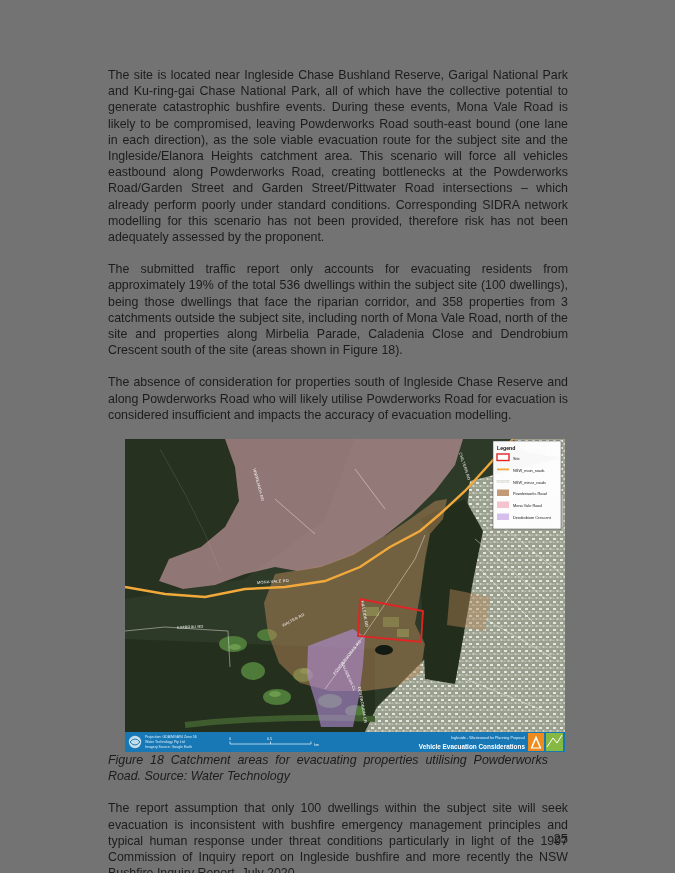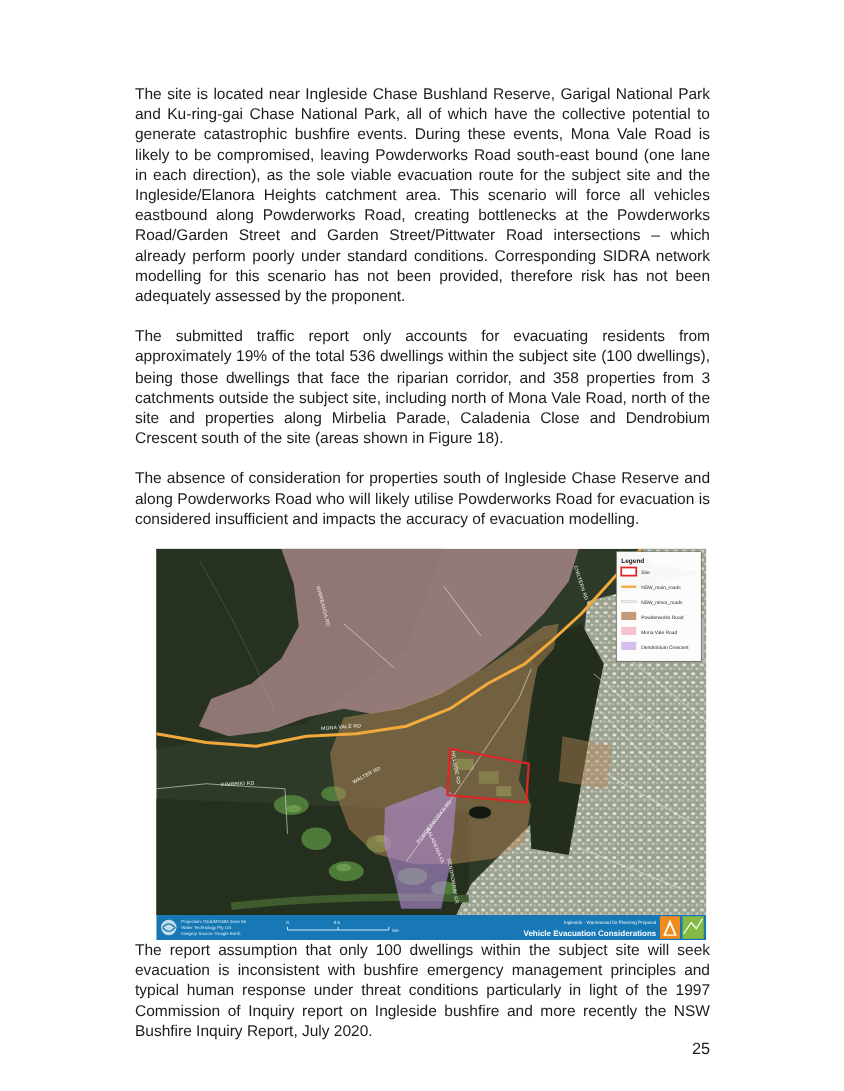--- a/index.html
+++ b/index.html
@@ -1,18 +1,18 @@
 <!DOCTYPE html>
 <html><head>
 <meta charset="utf-8">
 <style>
   html,body { margin:0; padding:0; background:#e8e8e8; }
   .page {
     position:relative; width:675px; height:873px; margin:0 auto;
-    background:#ffffff; font-family:"Liberation Sans", sans-serif;
+    background:#737373; font-family:"Liberation Sans", sans-serif;
     color:#1c1c1c; overflow:hidden;
   }
   .content { position:absolute; left:108px; top:67px; width:460px; }
   .content p {
     margin:0 0 16px 0; font-size:12.4px; line-height:16.2px;
     text-align:justify; color:#1c1c1c;
   }
   .figure-wrap { width:440px; margin:4px 0 0 17px; }
   .figure-wrap svg { display:block; }
   svg text { font-family:"Liberation Sans", sans-serif; }
@@ -151,18 +151,19 @@
           <text class="bar-title" x="400" y="310" text-anchor="end">Vehicle Evacuation Considerations</text>
           <rect x="403" y="294" width="16" height="18" fill="#ef8b1d"></rect>
           <polygon points="411,296.5 416.5,309.5 405.5,309.5" fill="#ffffff"></polygon>
           <polygon points="411,300.5 414.5,308.5 407.5,308.5" fill="#ef8b1d"></polygon>
           <rect x="421" y="294" width="17" height="18" fill="#86b943"></rect>
           <path d="M422,308 L428,299 L432,304 L437,296" stroke="#ffffff" stroke-width="1" fill="none"></path>
         </g>
       </svg>
     </div>
 
+    <p class="caption">Figure 18 Catchment areas for evacuating properties utilising Powderworks Road. Source: Water Technology</p>
 
     <p class="after-figure">The report assumption that only 100 dwellings within the subject site will seek evacuation is inconsistent with bushfire emergency management principles and typical human response under threat conditions particularly in light of the 1997 Commission of Inquiry report on Ingleside bushfire and more recently the NSW Bushfire Inquiry Report, July 2020.</p>
   </div>
 
   <div class="page-number">25</div>
 </div>
 
 </body></html>

